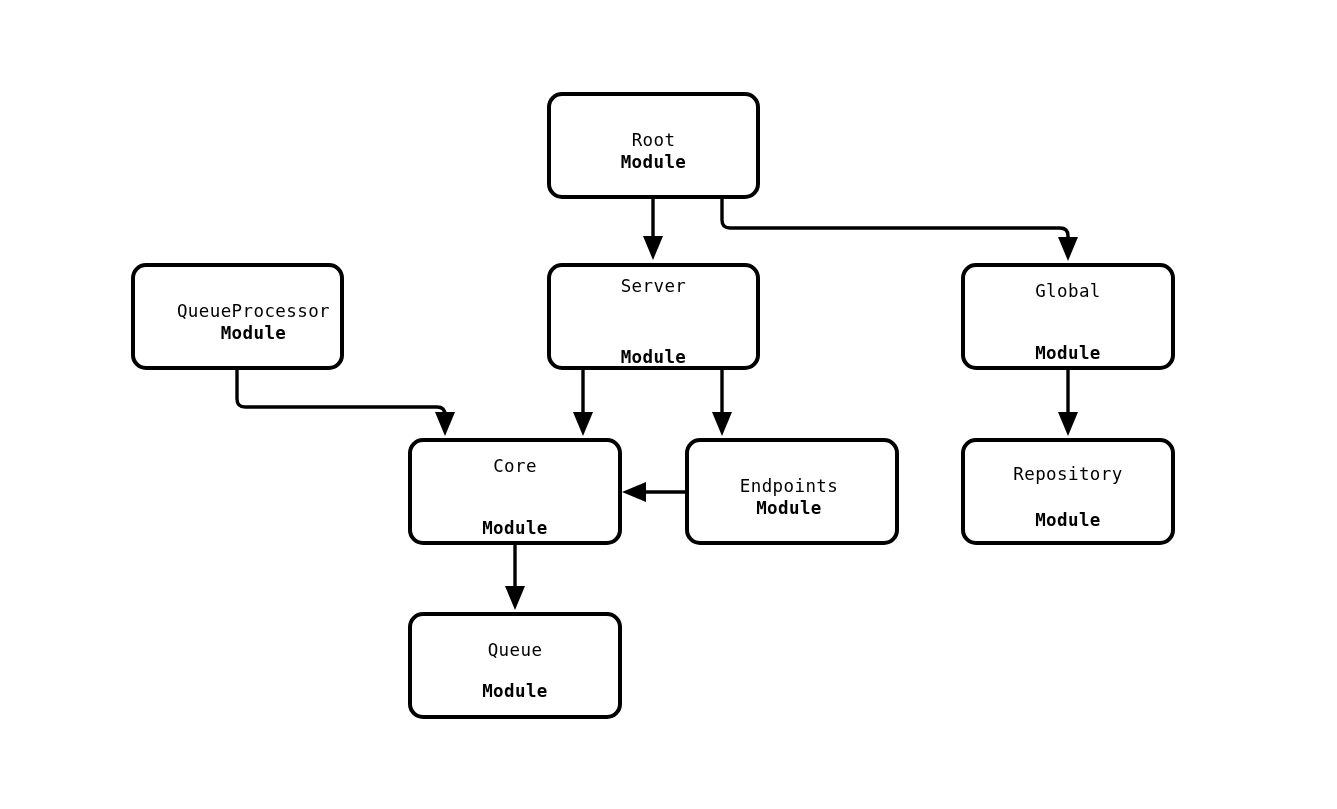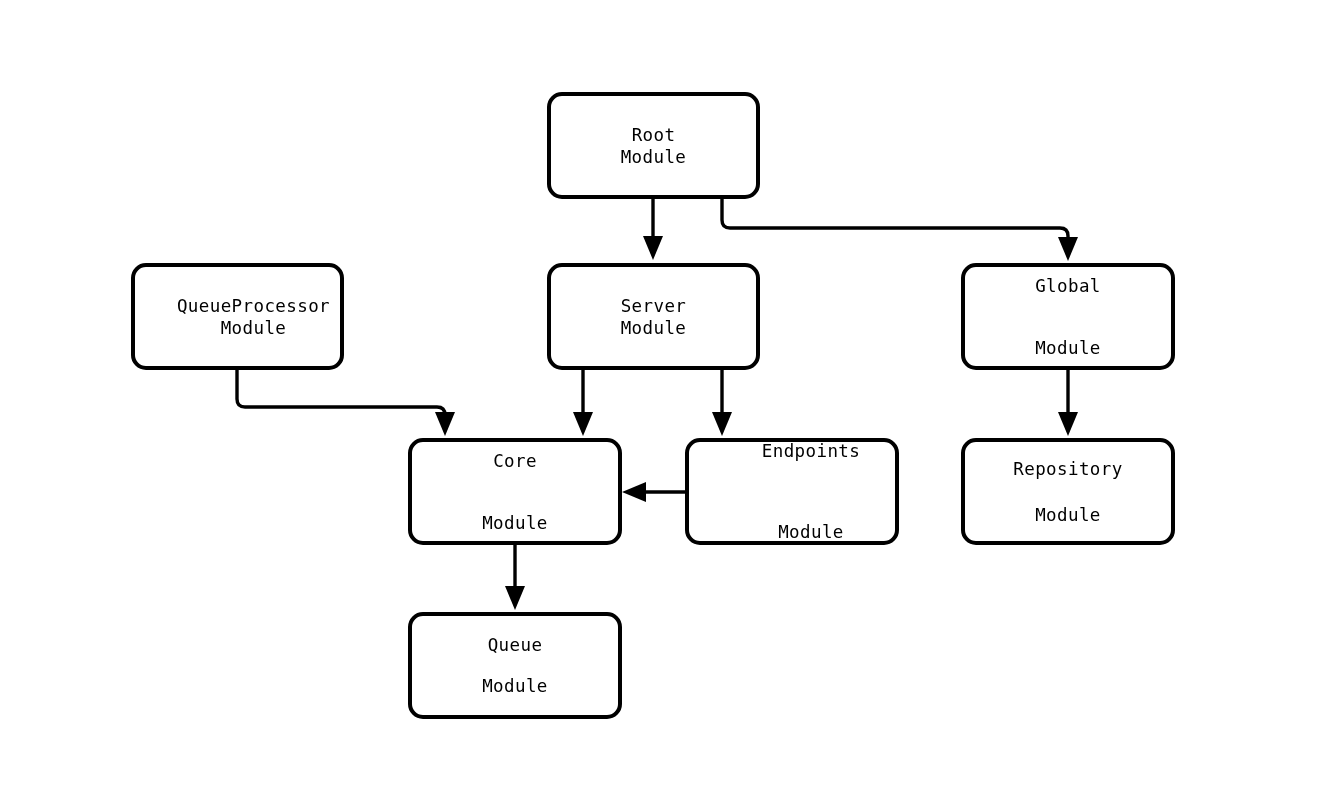--- a/index.html
+++ b/index.html
@@ -52,22 +52,22 @@
     justify-content: center;
     text-align: center;
     font-family: "DejaVu Sans Mono", "Liberation Mono", monospace;
     font-size: 17.5px;
     line-height: 22px;
     color: #000000;
     letter-spacing: 0.4px;
     pointer-events: none;
     white-space: pre;
   }
-  .node-label .line1 { display: block; }
-  .node-label .line2 { display: block; }
+  .node-label .line1 { display: block; margin-top: 10px; }
+  .node-label .line2 { display: block; font-weight: bold; }
 </style>
 </head>
 <body>
 
 <div id="diagram-root">
 
   <svg id="diagram-svg" viewBox="0 0 1337 809" xmlns="http://www.w3.org/2000/svg">
 
     <g>
 
@@ -129,36 +129,36 @@
   <div class="node-label" style="left:549px; top:94px; width:209px; height:103px;">
     <span class="line1">Root</span>
     <span class="line2">Module</span>
   </div>
 
   <div class="node-label" style="left:149px; top:265px; width:209px; height:103px;">
     <span class="line1">QueueProcessor</span>
     <span class="line2">Module</span>
   </div>
 
-  <div class="node-label" style="left:549px; top:265px; width:209px; height:103px;">
+  <div class="node-label" style="left:549px; top:265px; width:209px; height:103px;justify-content:space-between;">
     <span class="line1">Server</span>
     <span class="line2">Module</span>
   </div>
 
   <div class="node-label" style="left:963px; top:265px; width:210px; height:103px;gap:40px;">
     <span class="line1">Global</span>
     <span class="line2">Module</span>
   </div>
 
   <div class="node-label" style="left:410px; top:440px; width:210px; height:103px;gap:40px;">
     <span class="line1">Core</span>
     <span class="line2">Module</span>
   </div>
 
-  <div class="node-label" style="left:706px; top:440px; width:210px; height:103px;justify-content:space-between;">
+  <div class="node-label" style="left:684px; top:440px; width:210px; height:103px;">
     <span class="line1">Endpoints</span>
     <span class="line2">Module</span>
   </div>
 
   <div class="node-label" style="left:963px; top:440px; width:210px; height:103px;gap:24px;">
     <span class="line1">Repository</span>
     <span class="line2">Module</span>
   </div>
 
   <div class="node-label" style="left:410px; top:614px; width:210px; height:103px;gap:19px;">

